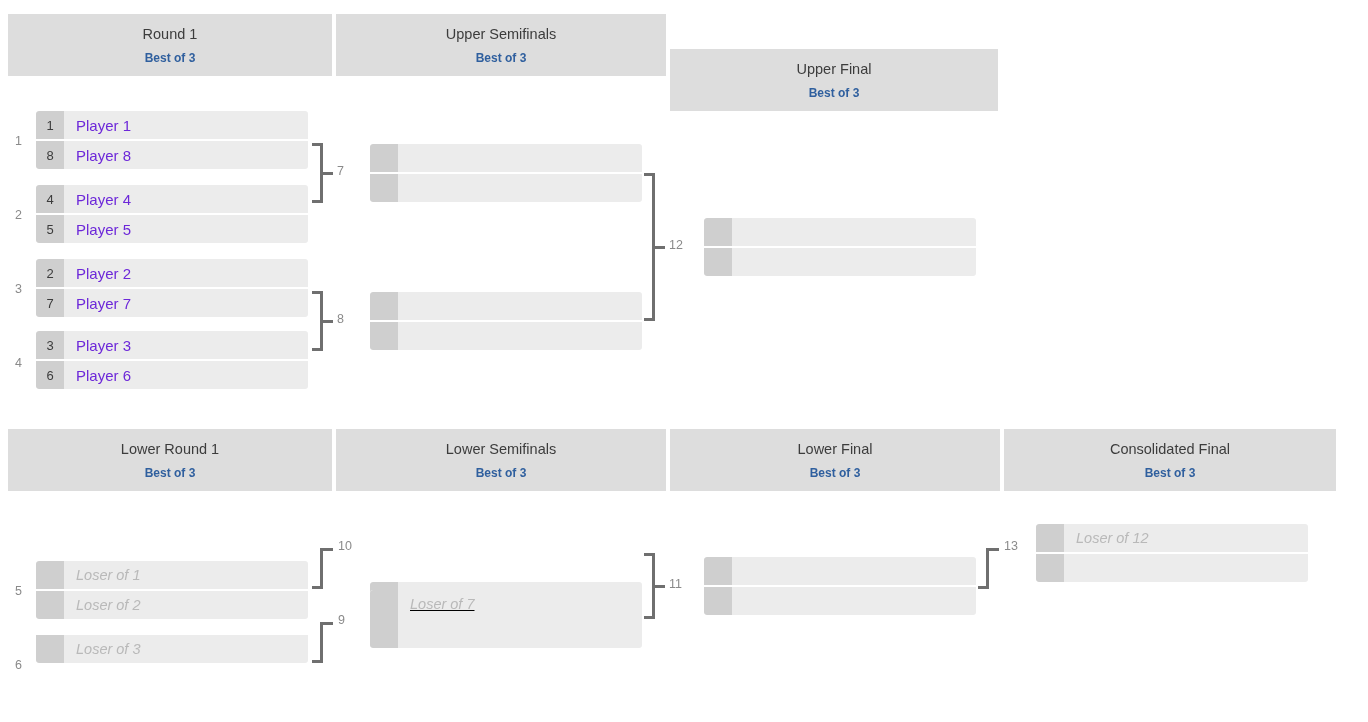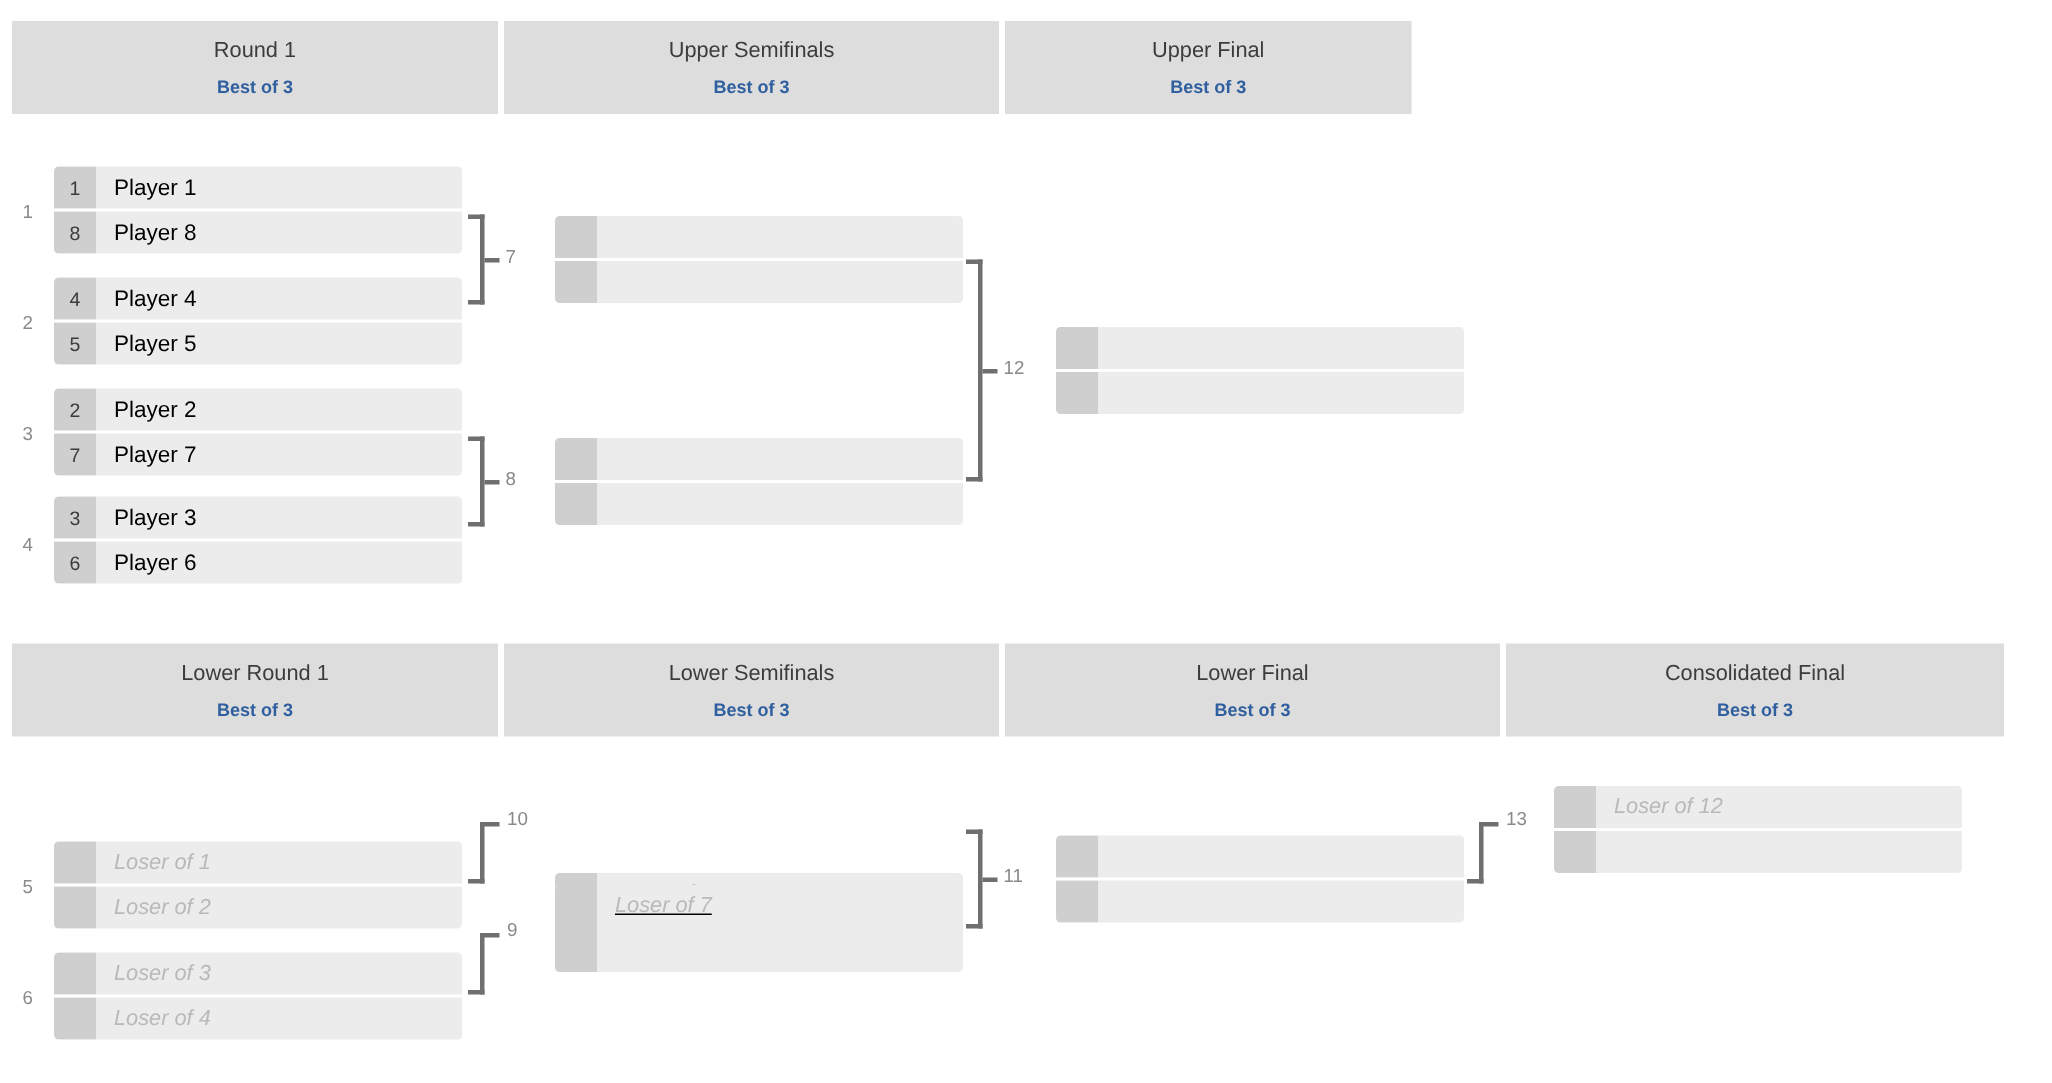--- a/index.html
+++ b/index.html
@@ -75,21 +75,21 @@
     color: #3c3c3c;
     font-size: 13px;
     display: flex;
     align-items: center;
     justify-content: center;
   }
   .name-cell {
     flex: 1;
     padding-left: 12px;
     font-size: 15px;
-    color: #000000;
+    color: #6d28d9;
     white-space: nowrap;
     overflow: hidden;
     text-overflow: ellipsis;
   }
   .match.placeholder .name-cell {
     font-style: italic;
     color: #b9b9b9;
     font-size: 14.5px;
   }
   .match.empty .name-cell {
@@ -158,21 +158,21 @@
 
   <div class="header-row" style="left:8px;top:14px;">
     <div class="round-header" style="width:324px;">
       <div class="round-title">Round 1</div>
       <div class="round-format">Best of 3</div>
     </div>
     <div class="round-header" style="width:330px;">
       <div class="round-title">Upper Semifinals</div>
       <div class="round-format">Best of 3</div>
     </div>
-    <div class="round-header" style="width:271px;">
+    <div class="round-header" style="width:328px;margin-top:35px;">
       <div class="round-title">Upper Final</div>
       <div class="round-format">Best of 3</div>
     </div>
   </div>
 
   <div class="match-index" style="left:4px;top:134px;">1</div>
   <div class="match-index" style="left:4px;top:208px;">2</div>
   <div class="match-index" style="left:4px;top:282px;">3</div>
   <div class="match-index" style="left:4px;top:356px;">4</div>
 
@@ -311,24 +311,20 @@
       <div class="seed-cell"></div>
       <div class="name-cell">Loser of 2</div>
     </div>
   </div>
 
   <div class="match placeholder" style="left:36px;top:635px;">
     <div class="match-row">
       <div class="seed-cell"></div>
       <div class="name-cell">Loser of 3</div>
     </div>
-    <div class="match-row">
-      <div class="seed-cell"></div>
-      <div class="name-cell">Loser of 4</div>
-    </div>
   </div>
 
   <div class="connector half" style="left:312px;top:548px;height:41px;">
     <div class="arm top" style="left:8px;width:13px;"></div>
     <div class="vline"></div>
     <div class="arm bottom"></div>
     <div class="conn-label" style="top:0;left:26px;">10</div>
   </div>
 
   <div class="connector half" style="left:312px;top:622px;height:41px;">

